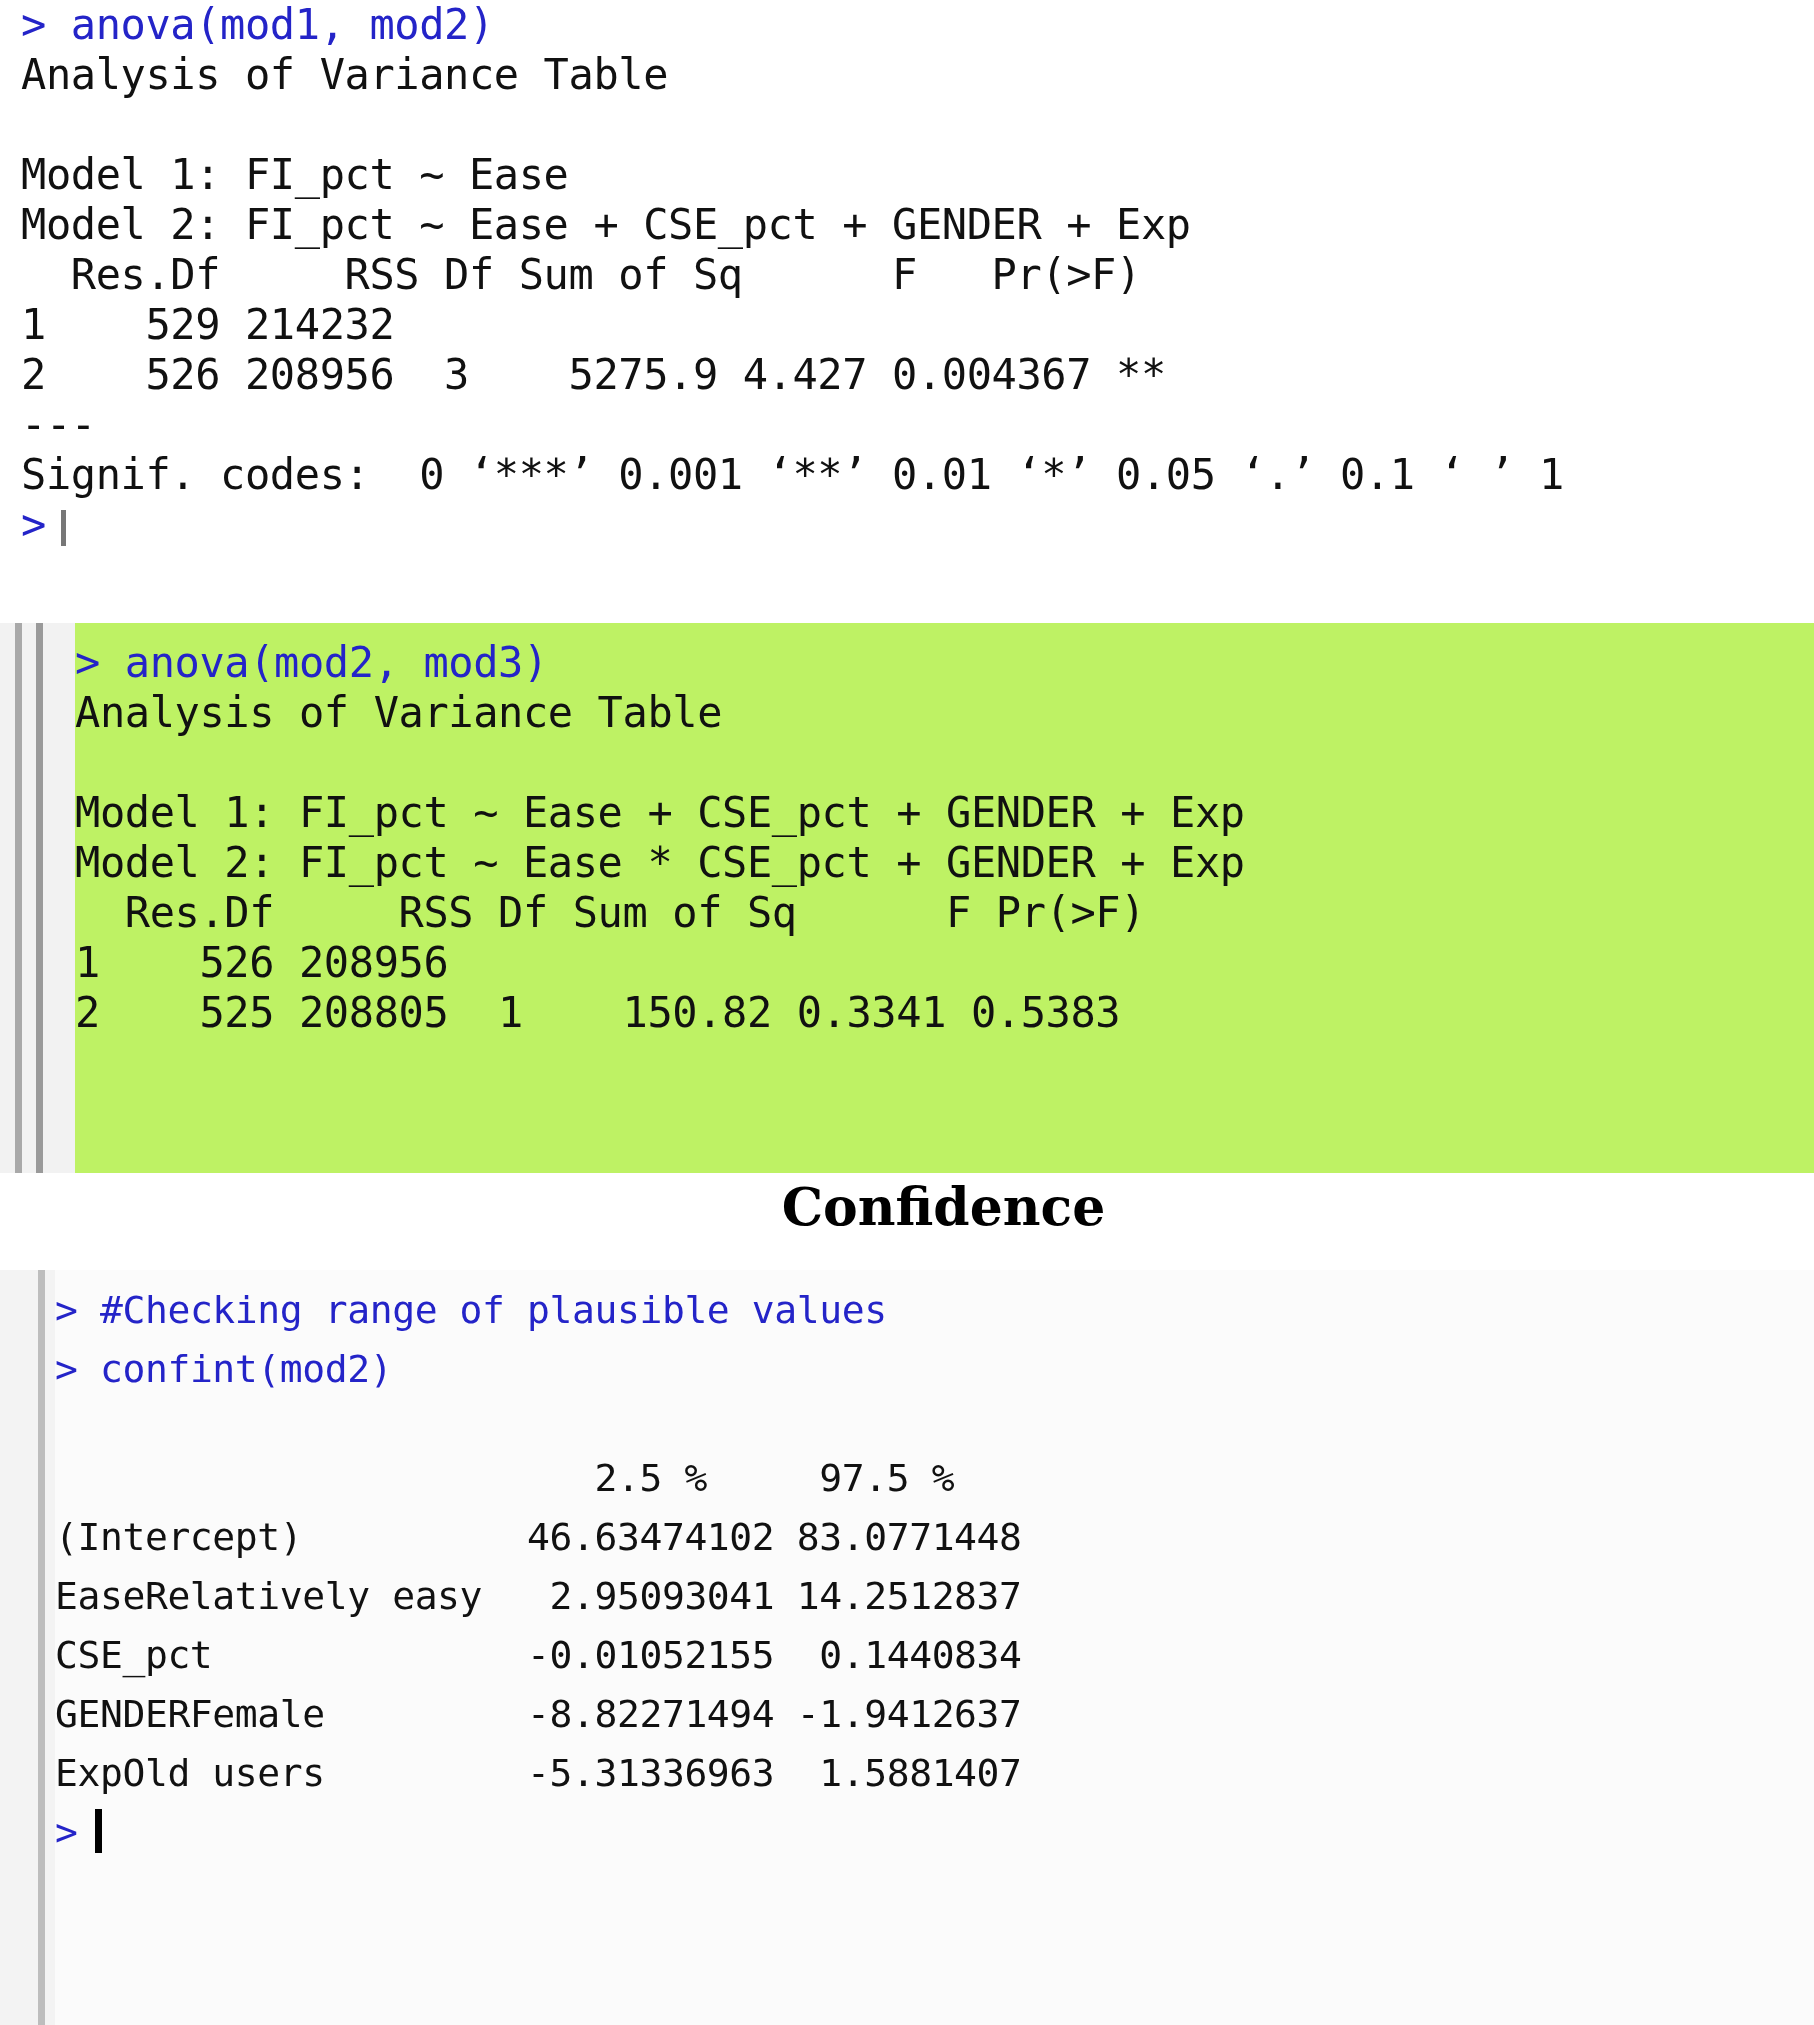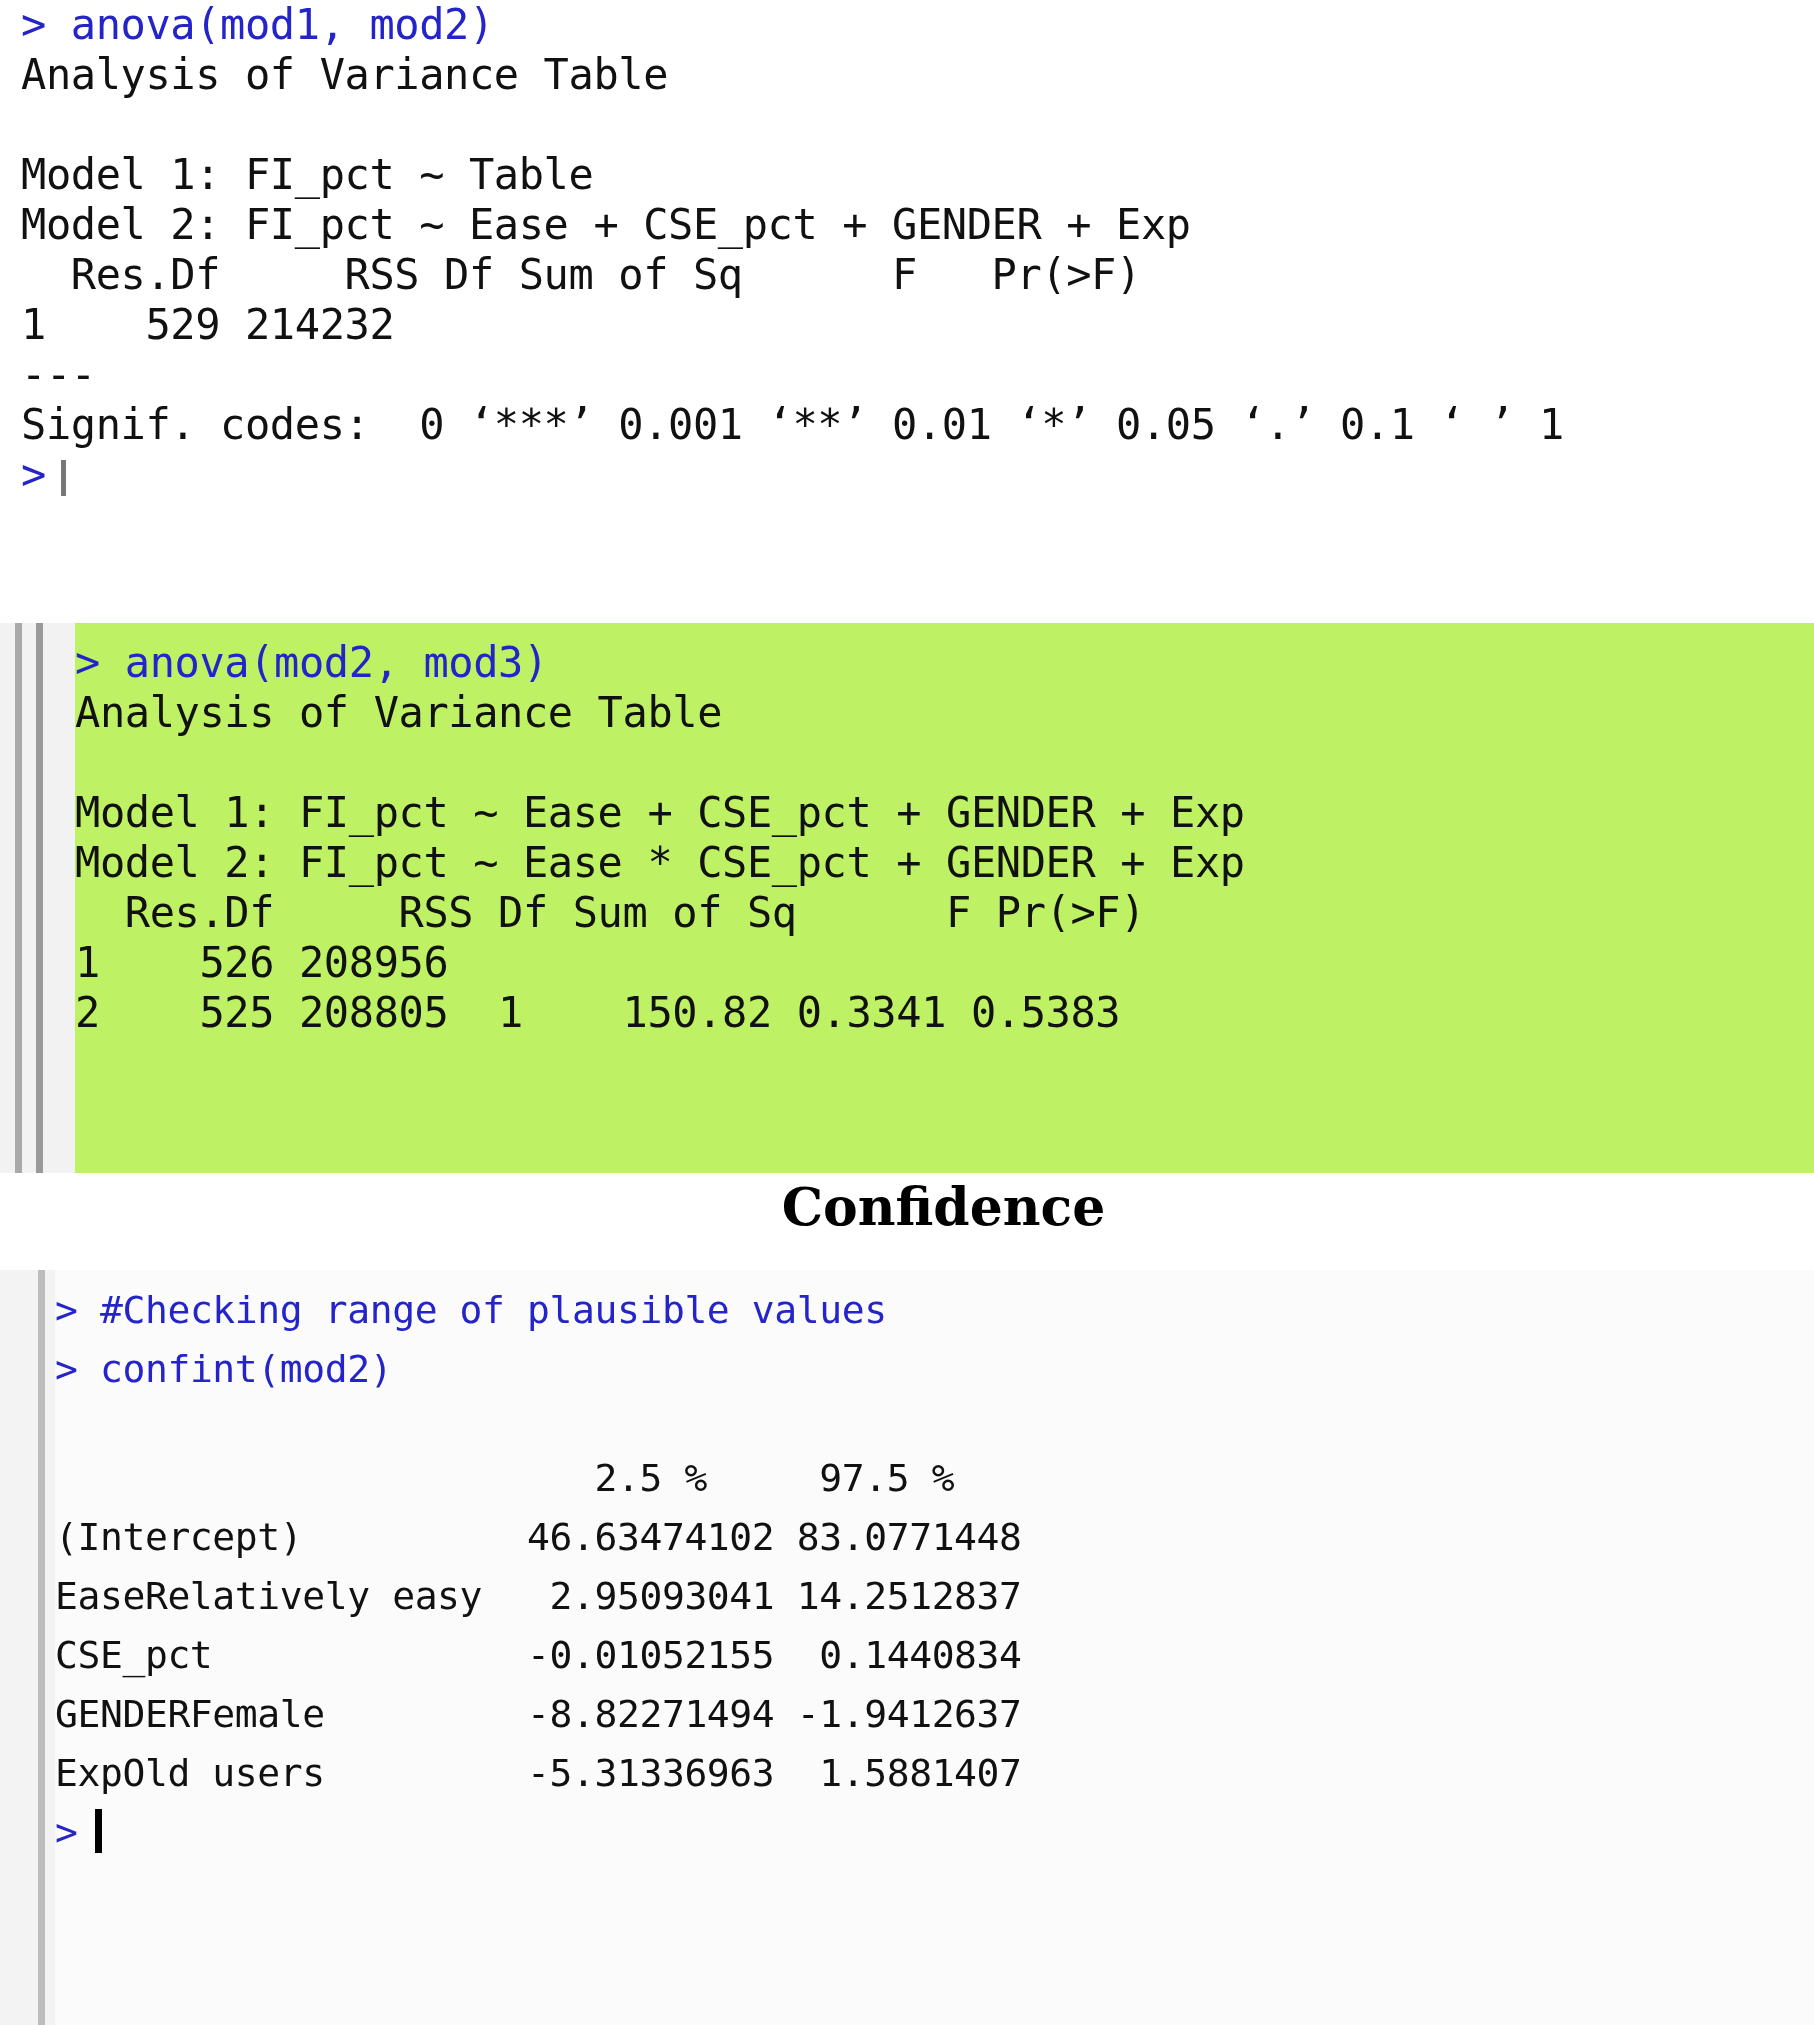--- a/index.html
+++ b/index.html
@@ -153,24 +153,25 @@
     margin-left: 14.7px;
   }
 </style>
 </head>
 <body>
 
 <div id="block-anova1">
   <div class="console"><span class="cmd">&gt; </span><span class="cmd">anova(mod1, mod2)</span></div>
   <div class="console">Analysis of Variance Table</div>
   <div class="console blank"></div>
-  <div class="console">Model 1: FI_pct ~ Table</div>
+  <div class="console">Model 1: FI_pct ~ Ease</div>
   <div class="console">Model 2: FI_pct ~ Ease + CSE_pct + GENDER + Exp</div>
   <div class="console">  Res.Df     RSS Df Sum of Sq      F   Pr(&gt;F)</div>
   <div class="console">1    529 214232</div>
+  <div class="console">2    526 208956  3    5275.9 4.427 0.004367 **</div>
   <div class="console">---</div>
   <div class="console">Signif. codes:  0 ‘***’ 0.001 ‘**’ 0.01 ‘*’ 0.05 ‘.’ 0.1 ‘ ’ 1</div>
   <div class="console"><span class="cmd">&gt;</span><span class="cursor-sm"></span></div>
 </div>
 
 <div id="block-anova2">
   <div class="gutter-double"></div>
   <div class="lines">
     <div class="console"><span class="cmd">&gt; </span><span class="cmd">anova(mod2, mod3)</span></div>
     <div class="console">Analysis of Variance Table</div>

